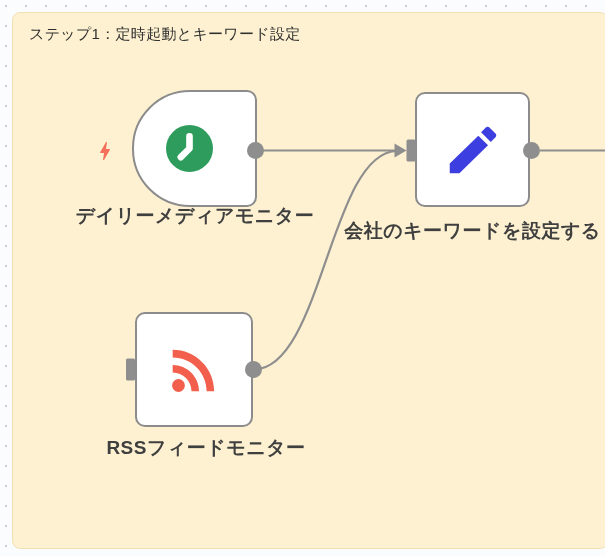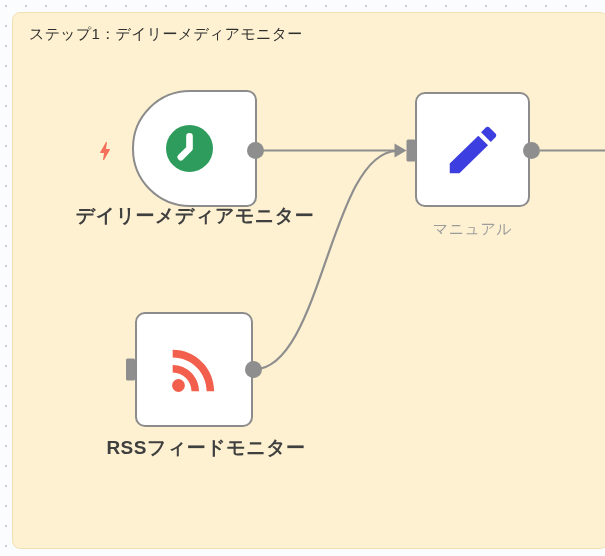--- a/index.html
+++ b/index.html
@@ -40,21 +40,21 @@
   .node-sublabel{
     font-size:15px;font-weight:400;color:#9C9C9C;letter-spacing:.5px;margin-top:2px;line-height:20px;
   }
   svg.wires{position:absolute;left:0;top:0;pointer-events:none;}
   .icon-wrap{display:flex;align-items:center;justify-content:center;}
 </style>
 </head>
 <body>
 
 <div class="sticky">
-  <div class="sticky-title">ステップ1：デイリーメディアモニター</div>
+  <div class="sticky-title">ステップ1：定時起動とキーワード設定</div>
 </div>
 
 <div class="bolt">
   <svg width="24" height="26" viewBox="0 0 24 24">
     <path d="M11 21h-1l1-7H7.5c-.58 0-.57-.32-.38-.66l.07-.12C8.48 10.94 10.42 7.54 13 3h1l-1 7h3.5c.49 0 .56.33.47.51l-.07.15C12.96 17.55 11 21 11 21z" fill="#F4705C"></path>
   </svg>
 </div>
 
 <div class="node node-trigger">
   <span class="icon-wrap">
@@ -77,21 +77,21 @@
   <span class="icon-wrap">
     <svg width="64" height="64" viewBox="0 0 24 24">
       <circle cx="6.18" cy="17.82" r="2.4" fill="#F2604D"></circle>
       <path d="M4 4.44v2.83c7.03 0 12.73 5.7 12.73 12.73h2.83c0-8.59-6.97-15.56-15.56-15.56zm0 5.66v2.83c3.9 0 7.07 3.17 7.07 7.07h2.83c0-5.47-4.43-9.9-9.9-9.9z" fill="#F2604D"></path>
     </svg>
   </span>
 </div>
 
 <div class="node-label label-trigger">デイリーメディアモニター</div>
 <div class="node-label label-set">
-  <div class="node-sublabel">マニュアル</div>
+  <div>会社のキーワードを設定する</div>
 </div>
 <div class="node-label label-rss">RSSフィードモニター</div>
 
 <svg class="wires" width="605" height="556" viewBox="0 0 605 556">
 
   <path d="M256 150.5 H396" stroke="#8E8E8E" stroke-width="2.2" fill="none"></path>
 
   <path d="M253.5 369.5 C322 369.5 330 154 396 151" stroke="#8E8E8E" stroke-width="2.2" fill="none"></path>
 
   <path d="M540 150.5 H606" stroke="#8E8E8E" stroke-width="2.2" fill="none"></path>

